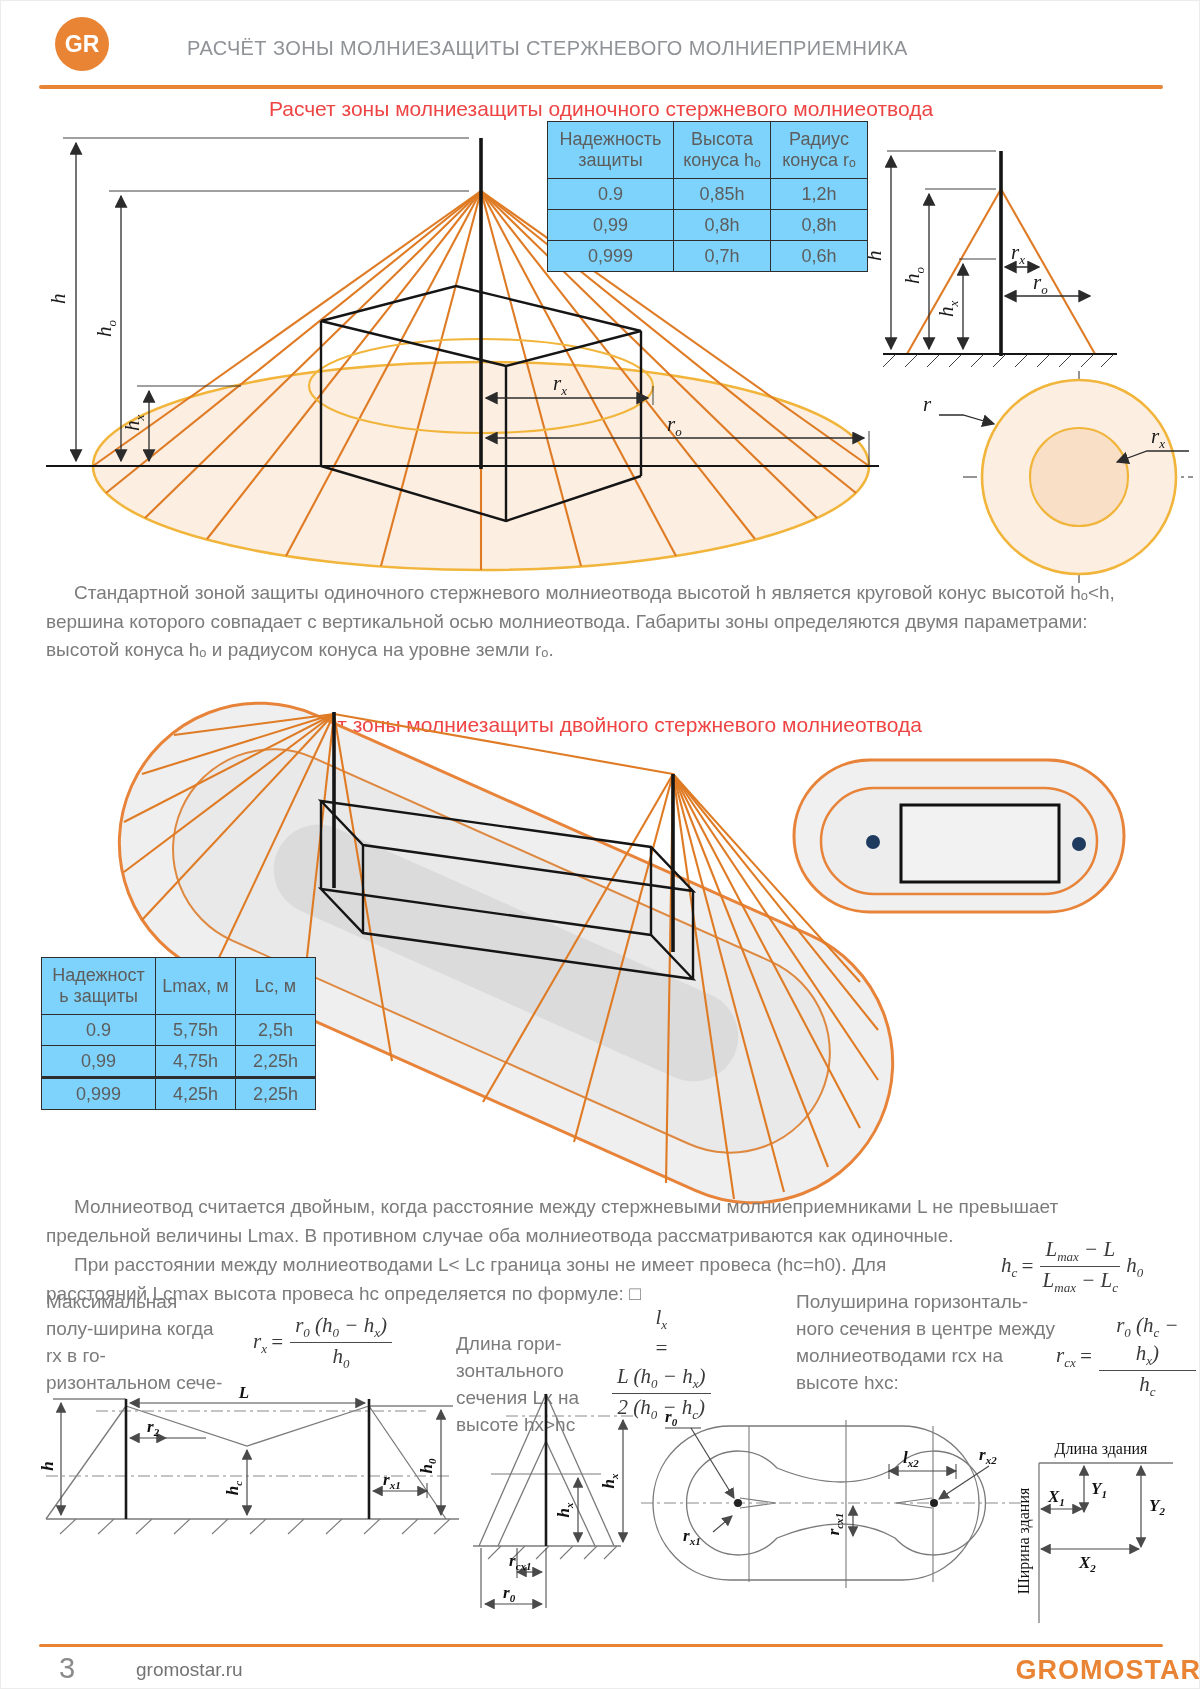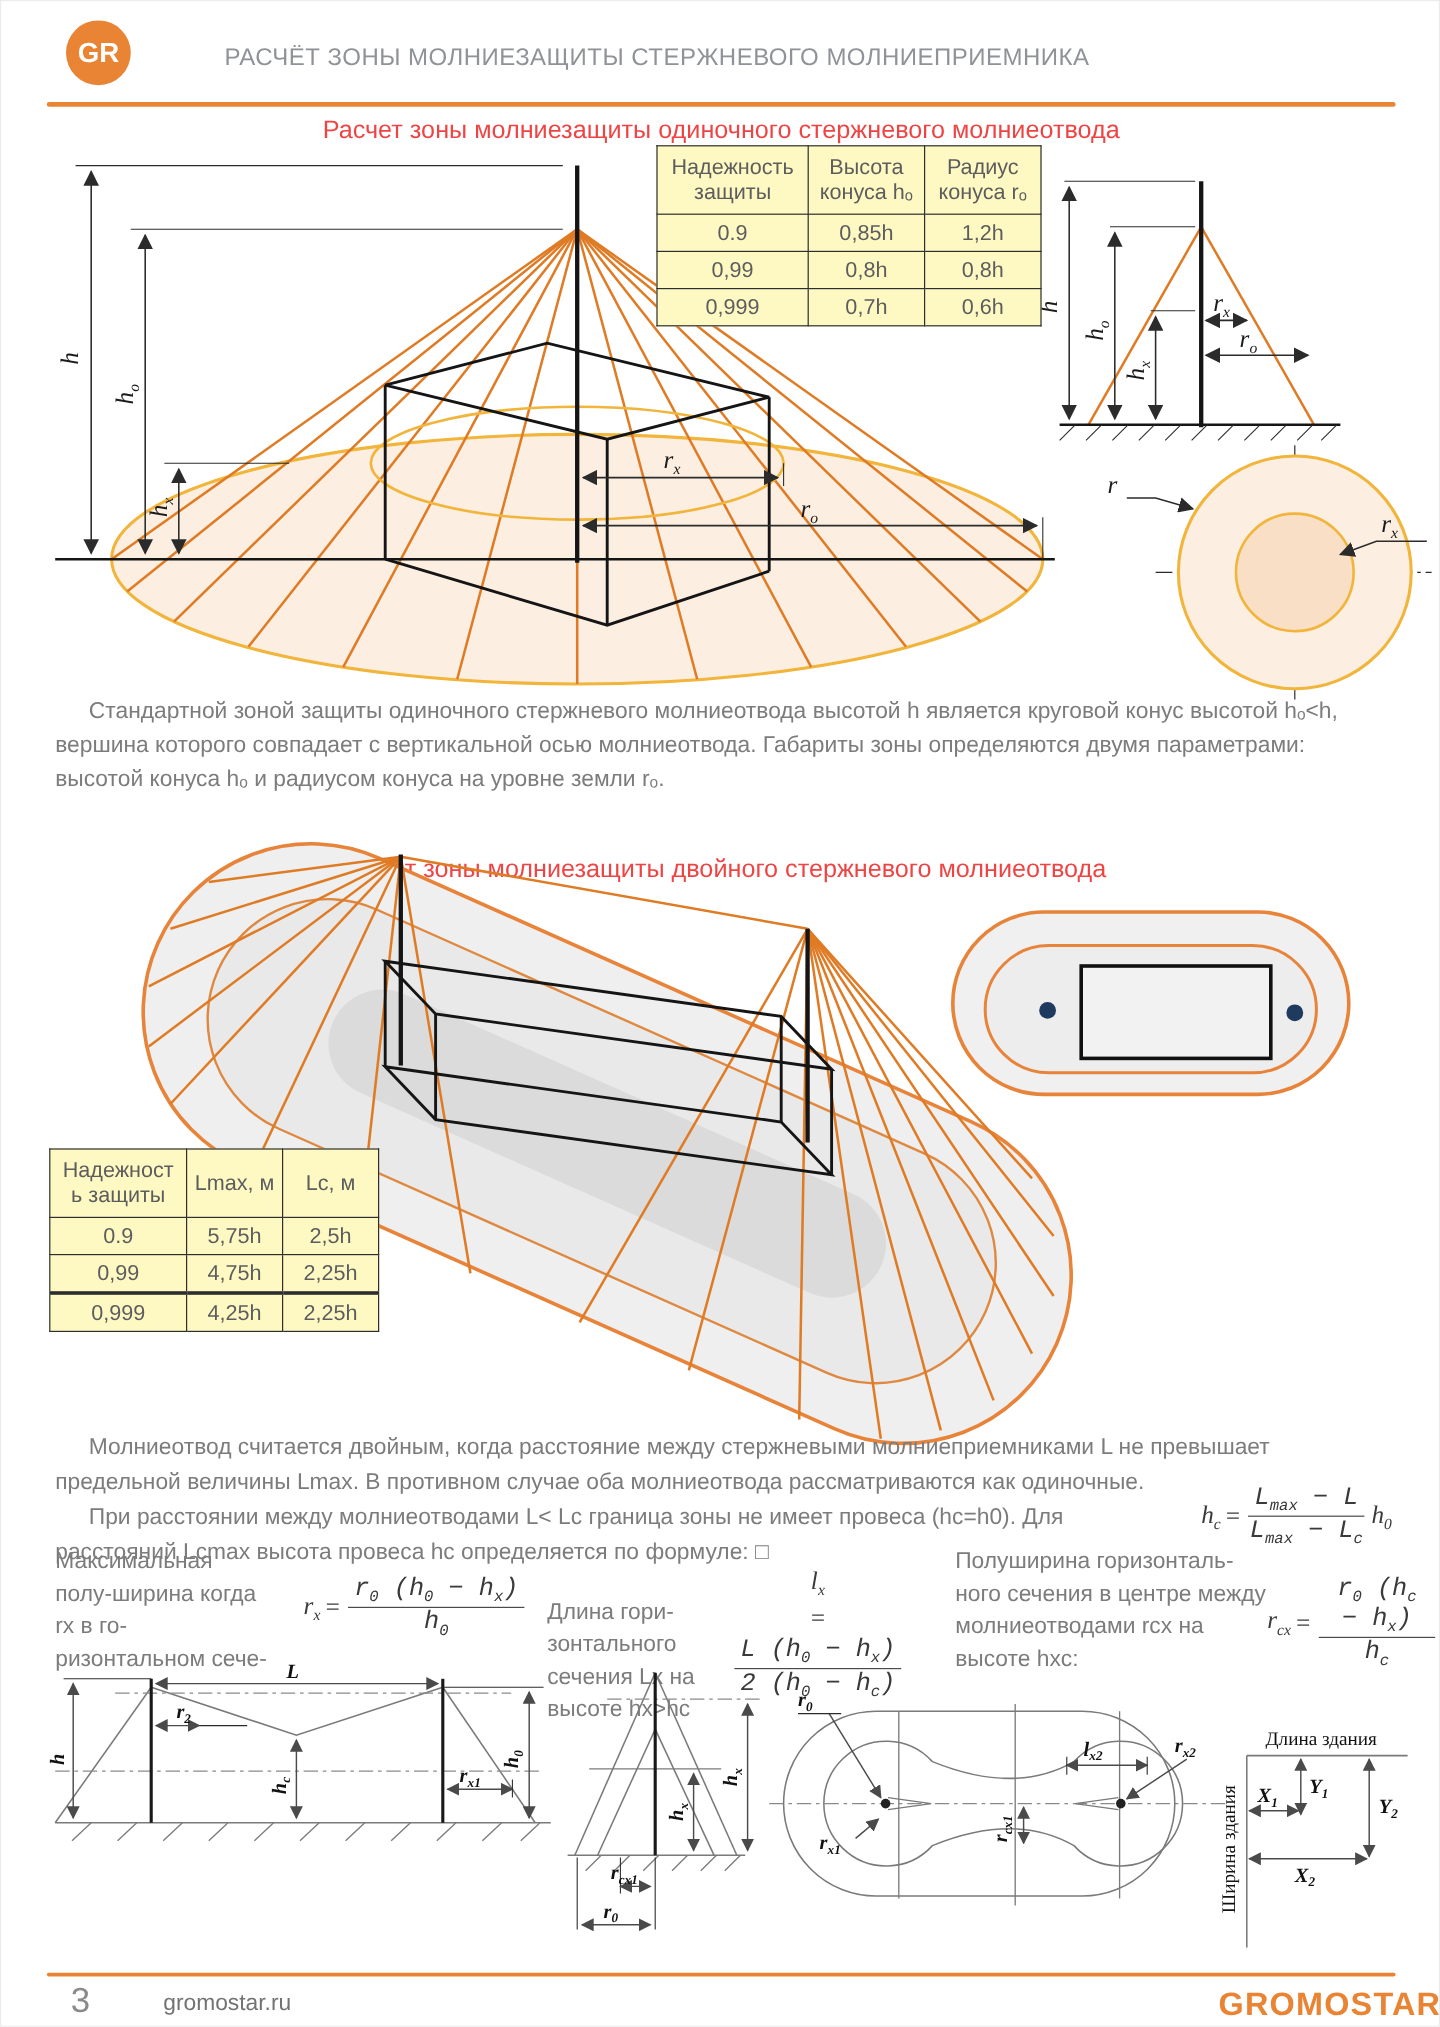--- a/index.html
+++ b/index.html
@@ -6,34 +6,34 @@
   .page{position:relative;width:1200px;height:1689px;background:#fff;overflow:hidden;
         font-family:"Liberation Sans","DejaVu Sans",sans-serif;border:1px solid #ececec;box-sizing:border-box;}
   .abs{position:absolute;}
   
   .logo{left:54px;top:16px;width:54px;height:54px;border-radius:50%;background:var(--brand);
         color:#fff;font-weight:bold;font-size:23px;display:flex;align-items:center;justify-content:center;}
   .hTitle{left:146px;top:36px;font-size:20px;color:var(--titleGray);letter-spacing:.4px;margin-left:40px;}
   .rule{height:4px;background:var(--brand);border-radius:2px;}
   .secTitle{left:25px;width:1150px;text-align:center;font-size:21px;color:#ef4444;}
   
-  table.tbl{border-collapse:collapse;background:#fef9c3;}
+  table.tbl{border-collapse:collapse;background:#7dd3fc;}
   .tbl td{border:1.6px solid #2e2e2e;text-align:center;color:#5d5d5d;font-size:18px;padding:1px 4px;height:28px;}
   .tbl tr.hd td{height:54px;font-size:18px;}
   .tbl tr.thick td{border-top-width:3px;}
   .preline{white-space:pre-line;}
   
   .para{font-size:19px;color:var(--textGray);line-height:1.5;text-indent:28px;}
   .ftext{font-size:19px;color:var(--textGray);line-height:1.42;white-space:pre-line;}
   
   .formula{display:inline-flex;align-items:center;gap:3px;font-size:21px;color:#3a3a3a;
            font-family:"Liberation Serif","DejaVu Serif",serif;}
   .formula i{font-style:italic;}
   .formula sub{font-size:13px;}
-  .formula .frac{display:inline-flex;flex-direction:column;text-align:center;vertical-align:middle;margin:0 3px;font-family:Liberation Mono, monospace;}
+  .formula .frac{display:inline-flex;flex-direction:column;text-align:center;vertical-align:middle;margin:0 3px;}
   .formula .num{border-bottom:1.4px solid #4a4a4a;padding:0 5px 1px;}
   .formula .den{padding-top:1px;}
   
   svg{position:absolute;left:0;overflow:visible;}
   .zone1{fill:var(--zoneFill);stroke:var(--zoneStroke);stroke-width:2.6;}
   .ell2{fill:none;stroke:var(--zoneStroke);stroke-width:2.2;}
   .cone{stroke:var(--coneLine);stroke-width:2.1;fill:none;}
   .rod{stroke:#151515;stroke-width:3.6;}
   .blk{stroke:#151515;stroke-width:2.4;fill:none;}
   .gnd{stroke:#151515;stroke-width:2;}

